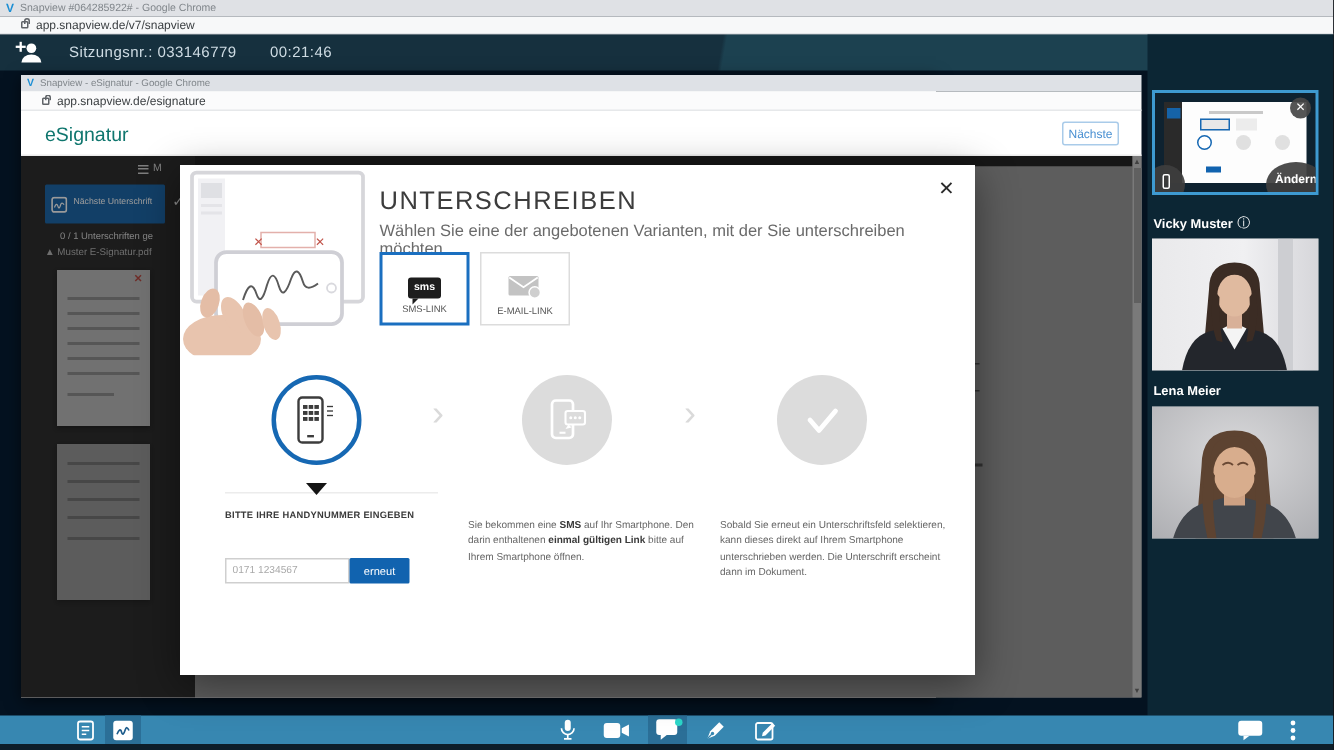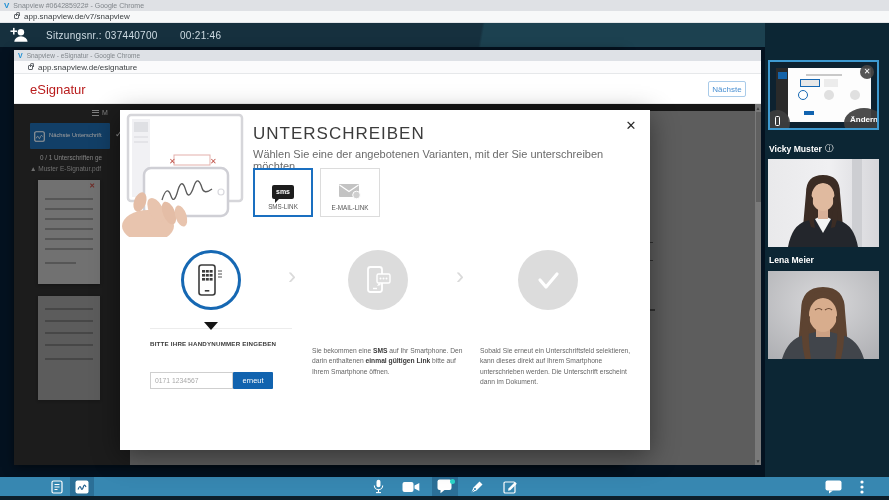--- a/index.html
+++ b/index.html
@@ -21,21 +21,21 @@
   .session-bar { left:0; top:23px; width:889px; height:24px; background:linear-gradient(100deg,#16303e 54%, #1c4150 54.3%); display:flex; align-items:center; color:#e8eef2; }
   .session-text { font-size:10px; letter-spacing:.3px; color:#cfdce4; }
 
   
   .win { left:14px; top:50px; width:610px; height:415px; background:#fff; box-shadow:0 2px 10px rgba(0,0,0,.55); }
   .w-titlebar { left:0; top:0; width:747px; height:11px; background:#dee1e6; display:flex; align-items:center; padding-left:4px; gap:4px; }
   .w-title { font-size:6.5px; color:#80868b; }
   .w-urlbar { left:0; top:11px; width:747px; height:13px; background:#fbfbfc; border-bottom:1px solid #e6e8ea; display:flex; align-items:center; padding-left:14px; gap:5px; }
   .w-url { font-size:8px; color:#3c4043; }
   .w-header { left:0; top:24px; width:747px; height:30px; background:#fff; border-bottom:1px solid #ececec; }
-  .page-title { position:absolute; left:16px; top:8px; font-size:13px; color:#b91c1c; }
+  .page-title { position:absolute; left:16px; top:8px; font-size:13px; color:#0f766e; }
   .btn-zurueck { position:absolute; right:15px; top:7px; width:38px; height:16px; border:1px solid #a9cbe9; border-radius:2px; background:#fff; color:#4a90d2; font-size:8px; text-align:center; line-height:15px; }
 
   .w-content { left:0; top:54px; width:747px; height:361px; background:#8f8f8f; overflow:hidden; }
   .doc-topbar { left:0; top:0; width:741px; height:7px; background:#1c1c1c; }
   .left-panel { left:0; top:0; width:116px; height:361px; background:#262626; }
   .menu-row { position:absolute; left:78px; top:5px; color:#cfcfcf; font-size:7px; display:flex; gap:3px; align-items:center;}
   .hamburger { display:inline-block; width:7px; height:6px; border-top:1.5px solid #cfcfcf; border-bottom:1.5px solid #cfcfcf; position:relative; }
   .hamburger:before{ content:""; position:absolute; left:0; top:1.2px; width:7px; height:1.5px; background:#cfcfcf; }
   .next-sig { position:absolute; left:16px; top:19px; width:80px; height:26px; background:#1563a8; border-radius:1px; display:flex; align-items:center; gap:4px; padding-left:4px; }
   .next-sig-label { color:#fff; font-size:5.8px; line-height:1.25; }
@@ -122,21 +122,21 @@
 
   <div class="abs session-bar">
     <span class="abs" style="left:10px; top:4px;">
       <svg width="19" height="16" viewBox="0 0 20 16">
           <circle cx="11.5" cy="5" r="3.4" fill="#fff"></circle>
           <path d="M4.5,15 a7,5.6 0 0 1 14,0 z" fill="#fff"></path>
           <rect x="0.5" y="3.2" width="7" height="1.6" fill="#fff"></rect>
           <rect x="3.2" y="0.5" width="1.6" height="7" fill="#fff"></rect>
         </svg>
     </span>
-    <span class="session-text abs" style="left:46px; top:7px;">Sitzungsnr.: 037440700</span>
+    <span class="session-text abs" style="left:46px; top:7px;">Sitzungsnr.: 033146779</span>
     <span class="session-text abs" style="left:180px; top:7px;">00:21:46</span>
   </div>
 
   <div class="abs win">
     <div class="abs w-titlebar">
       <span class="v-logo" style="font-size:7px;">V</span>
       <span class="w-title">Snapview - eSignatur - Google Chrome</span>
     </div>
     <div class="abs w-urlbar">
       <span class="lock"></span>

